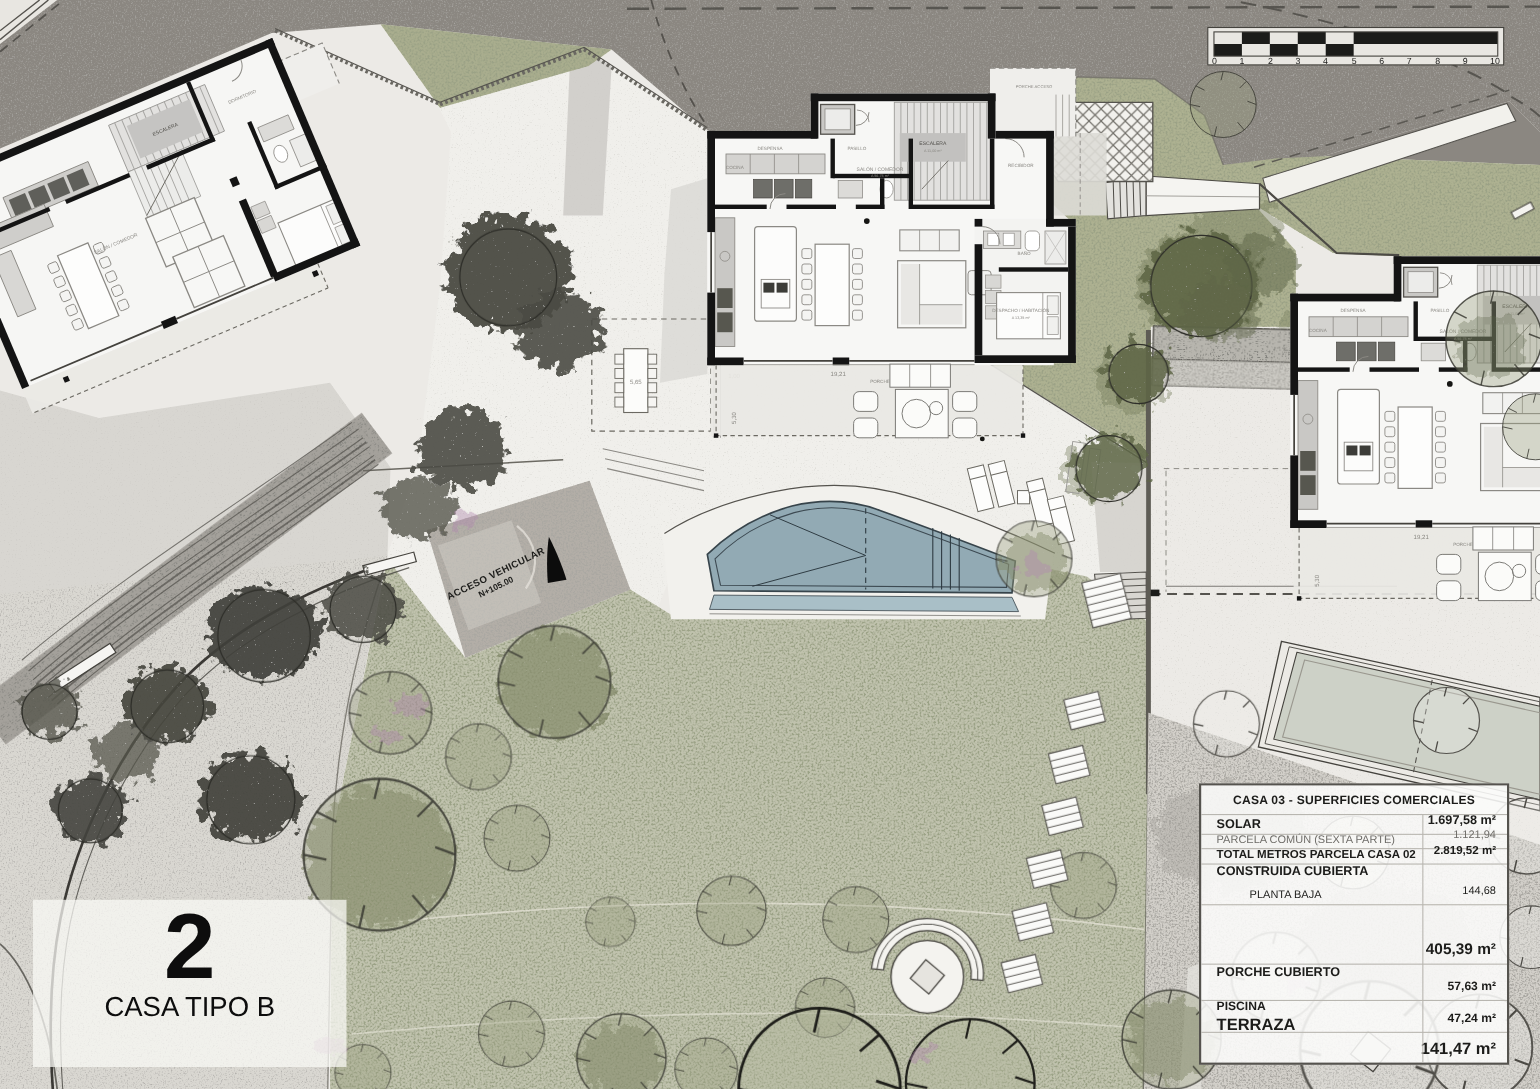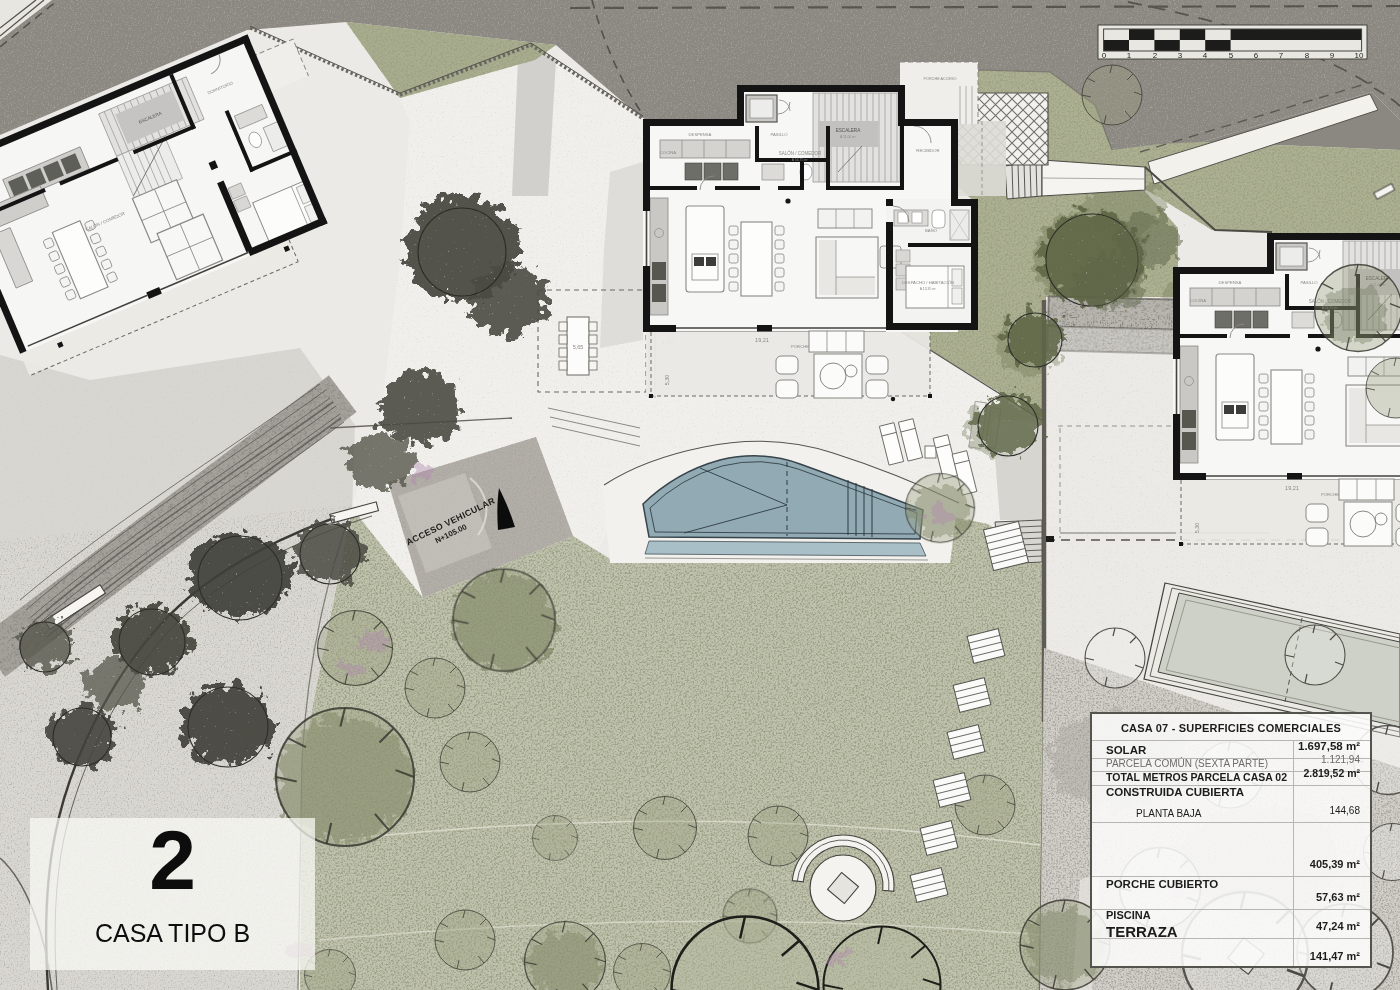--- a/index.html
+++ b/index.html
@@ -705,62 +705,62 @@
           <text x="1307" y="58">8</text>
           <text x="1332" y="58">9</text>
           <text x="1359" y="58">10</text>
 </g>
 </g>
 
 </svg>
 
 <div class="tbl">
  <div class="row" style="top:0;height:26px;text-align:center">
-        <span class="b" style="position:absolute;left:0;right:0;bottom:6px;font-size:11px;letter-spacing:0.2px">CASA 07 - SUPERFICIES COMERCIALES</span>
+        <span class="b" style="position:absolute;left:0;right:0;bottom:6px;font-size:11px;letter-spacing:0.2px">CASA 03 - SUPERFICIES COMERCIALES</span>
       </div>
  <div class="row" style="top:26px;height:18px;font-size:11.5px">
         <span class="l b">SOLAR</span>
         <span class="v b">1.697,58 m²</span>
       </div>
  <div class="row" style="top:44px;height:13px;font-size:10px;color:#6e6c68">
         <span class="l">PARCELA COMÚN (SEXTA PARTE)</span>
         <span class="v">1.121,94</span>
       </div>
  <div class="row" style="top:57px;height:14px;font-size:10.5px">
         <span class="l b">TOTAL METROS PARCELA CASA 02</span>
         <span class="v b">2.819,52 m²</span>
       </div>
  <div class="row" style="top:71px;height:15px;font-size:11.5px;border-bottom:none">
         <span class="l b">CONSTRUIDA CUBIERTA</span>
       </div>
  <div class="row" style="top:86px;height:22px;font-size:10px">
         <span class="li">PLANTA BAJA</span>
         <span class="v">144,68</span>
       </div>
- <div class="row" style="top:148px;height:14px;font-size:11px">
+ <div class="row" style="top:148px;height:14px;font-size:14px">
         <span class="v b">405,39 m²</span>
       </div>
  <div class="row" style="top:162px;height:16px;font-size:11.5px;border-bottom:none">
         <span class="l b">PORCHE CUBIERTO</span>
       </div>
  <div class="row" style="top:178px;height:17px;font-size:11px">
         <span class="v b">57,63 m²</span>
       </div>
  <div class="row" style="top:195px;height:14px;font-size:11px;border-bottom:none">
         <span class="l b">PISCINA</span>
       </div>
  <div class="row" style="top:209px;height:15px;font-size:11px">
         <span class="v b">47,24 m²</span>
       </div>
  <div class="row" style="top:213px;height:15px;font-size:15px;border-bottom:none">
         <span class="l b">TERRAZA</span>
       </div>
- <div class="row" style="top:239px;height:15px;font-size:11px;border-bottom:none">
+ <div class="row" style="top:239px;height:15px;font-size:15px;border-bottom:none">
         <span class="v b">141,47 m²</span>
       </div>
  <div style="position:absolute;left:201px;top:26px;bottom:0;width:1px;background:#b8b6b0"></div>
 </div>
 
 <div class="lbl">
  <div style="font-size:84px;font-weight:bold;line-height:80px;margin-top:2px">2</div>
- <div style="font-size:25px;margin-top:19px">CASA TIPO B</div>
+ <div style="font-size:25px;margin-top:2px">CASA TIPO B</div>
 </div>
 </div>
 
 </body></html>

